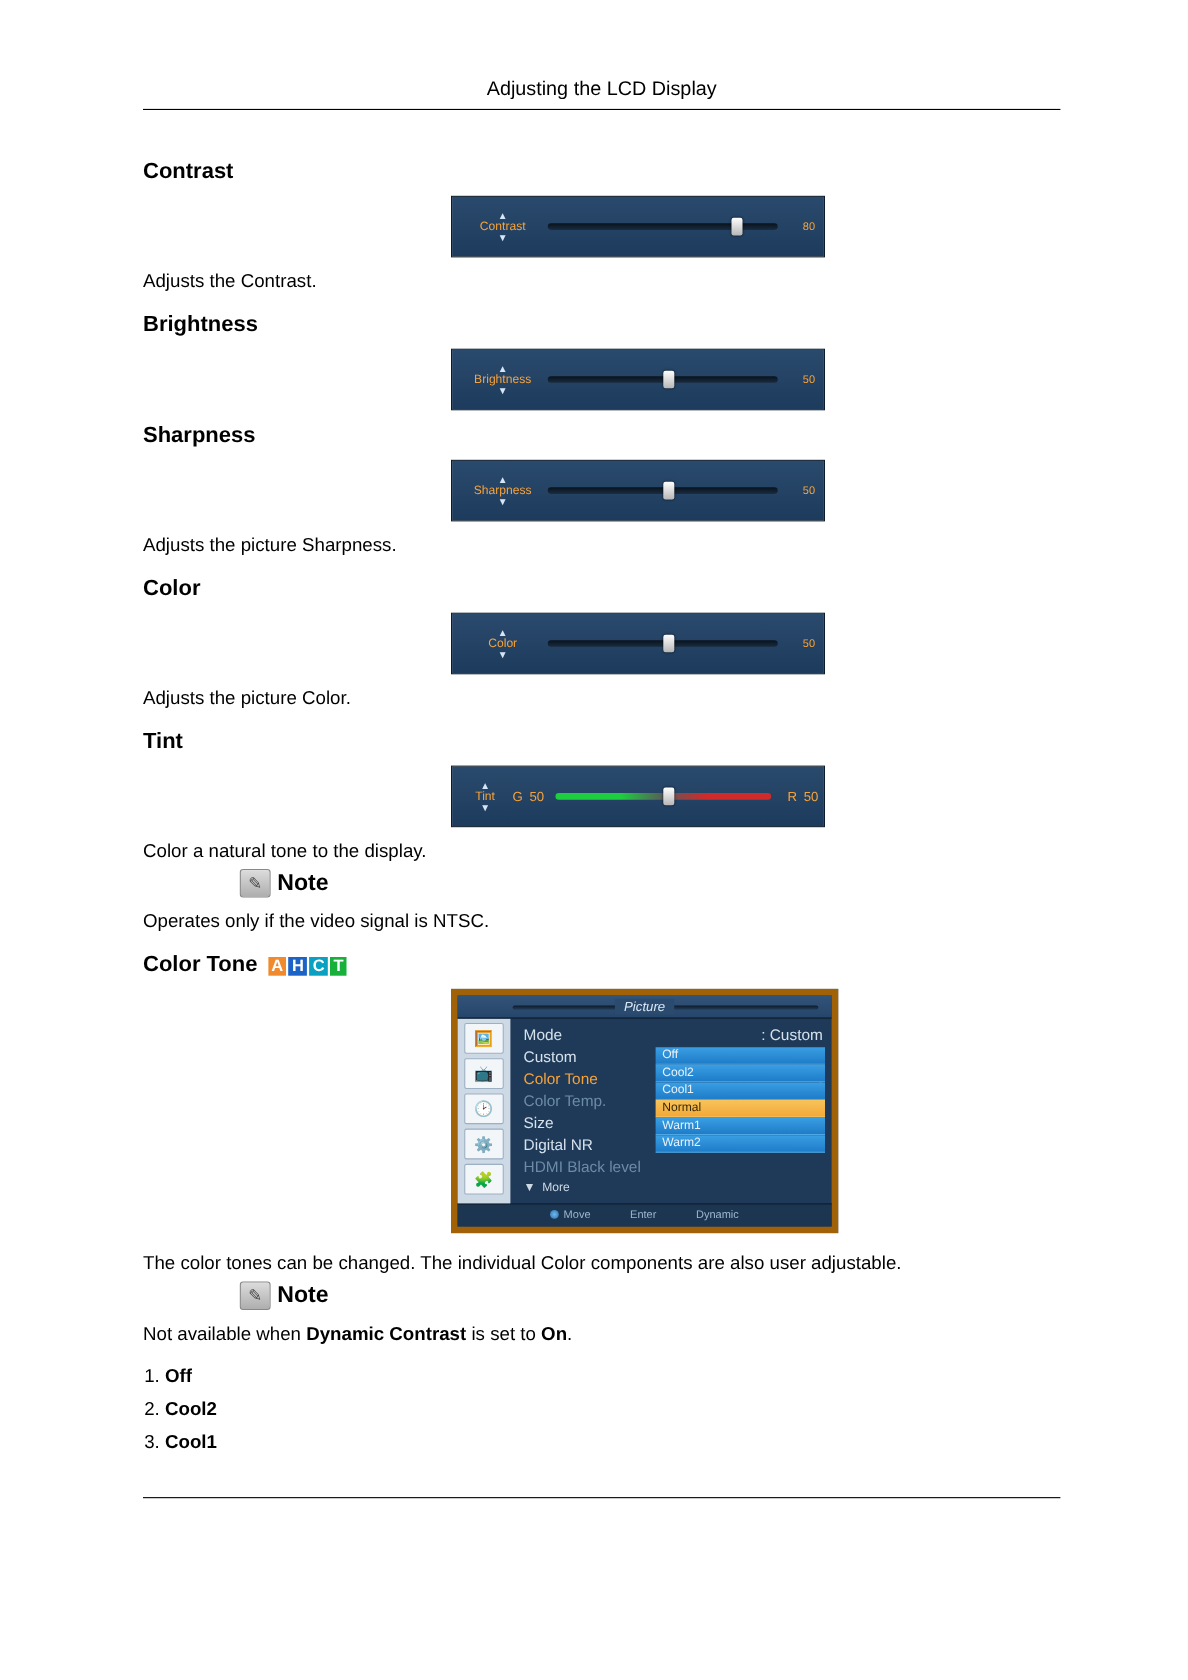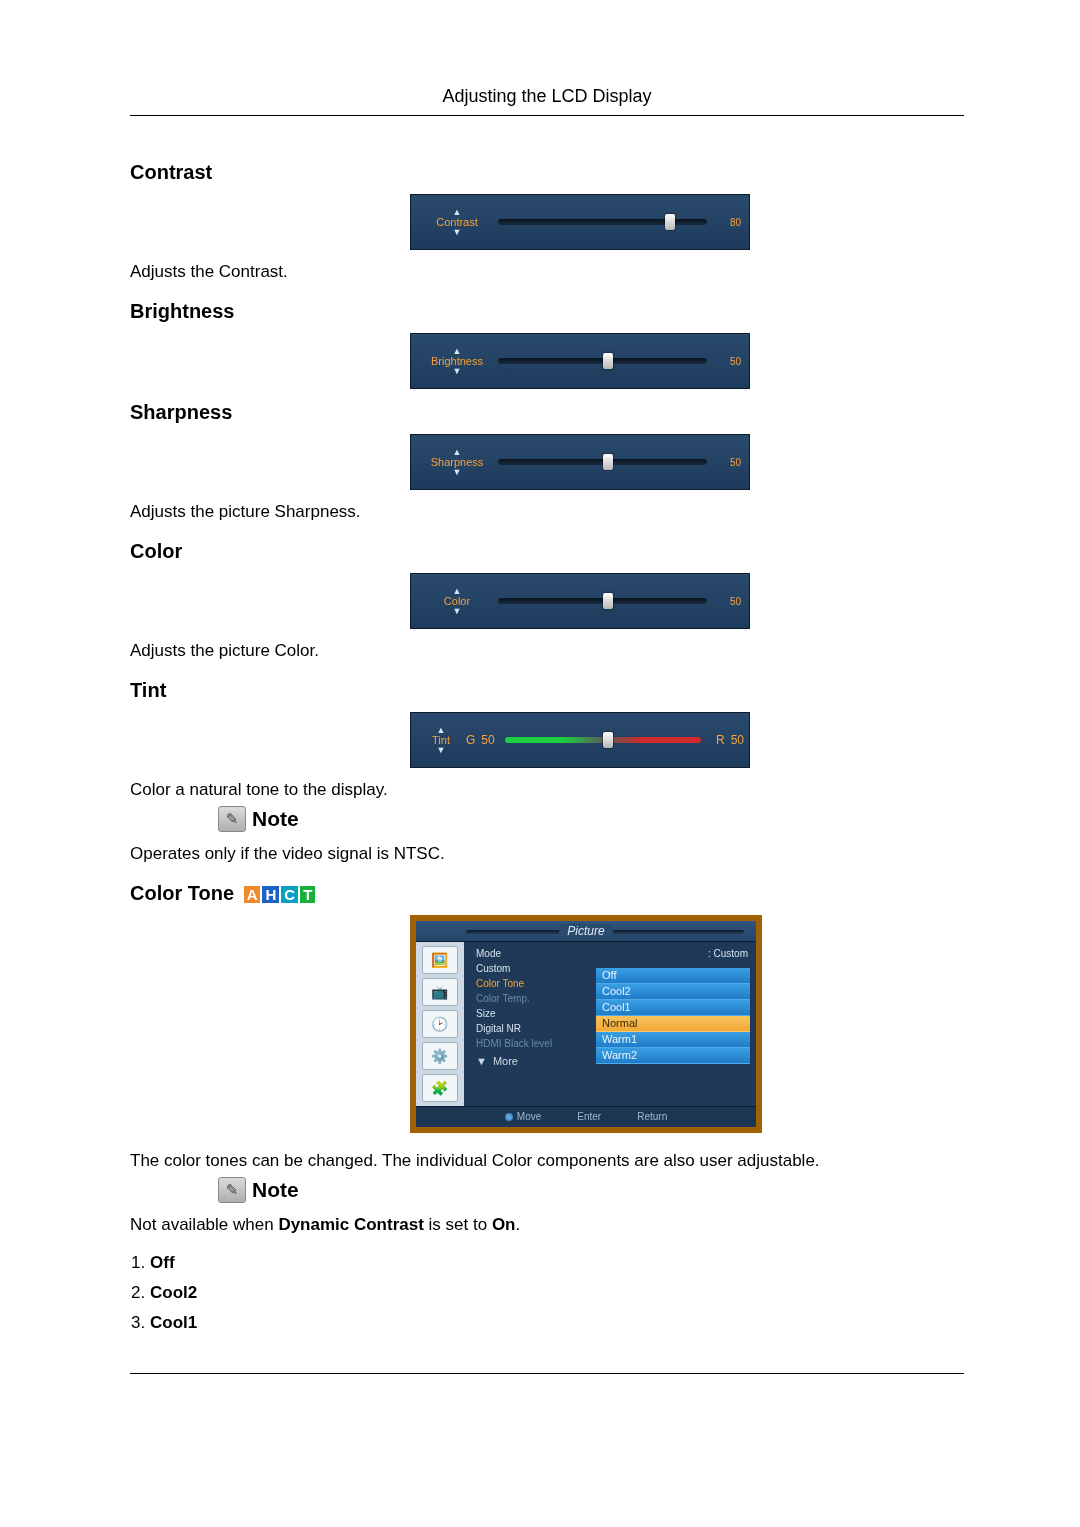--- a/index.html
+++ b/index.html
@@ -5,21 +5,21 @@
   body {
     margin: 0;
     padding: 0;
     background: #fff;
     font-family: Arial, Helvetica, sans-serif;
     font-size: 17px;
     color: #000;
   }
   .page {
     width: 1080px;
-    margin: 16px auto;
+    margin: 0 auto;
     padding: 70px 116px 60px 130px;
     box-sizing: border-box;
   }
   .header-title {
     text-align: center;
     font-size: 18px;
     padding-bottom: 8px;
     border-bottom: 1px solid #000;
     margin-bottom: 45px;
   }
@@ -197,21 +197,21 @@
     justify-content: center;
     font-size: 14px;
   }
   .menu-list {
     flex: 1;
     padding: 4px 8px 8px 12px;
     position: relative;
   }
   .menu-row {
     display: flex;
-    font-size: 10px;
+    font-size: 14px;
     color: #d6e1ec;
     padding: 2px 0;
   }
   .menu-row.dim { color: #6d8aa6; }
   .menu-row .mk { flex: 1; }
   .menu-row .mv { color: #d6e1ec; }
   .menu-row.active .mk { color: #f7a23a; }
   .more-row { color: #cdd9e5; font-size: 11px; padding-top: 4px; }
   .more-row .caret { color: #cdd9e5; margin-right: 6px; }
   .dropdown {
@@ -401,21 +401,21 @@
           <div class="dd-item">Cool1</div>
           <div class="dd-item sel">Normal</div>
           <div class="dd-item">Warm1</div>
           <div class="dd-item">Warm2</div>
         </div>
       </div>
     </div>
     <div class="menu-footer">
       <span class="ft-move">Move</span>
       <span class="ft-enter">Enter</span>
-      <span class="ft-return">Return</span>
+      <span class="ft-return">Dynamic</span>
     </div>
   </div>
 
   <div class="indent body-text" style="margin-bottom:6px">The color tones can be changed. The individual Color components are also user adjustable.</div>
   <div class="indent note-row">
     <span class="note-icon">✎</span>
     <span class="note-label">Note</span>
   </div>
   <div class="indent body-text">
     <span>Not available when </span><span class="bold">Dynamic Contrast</span><span> is set to </span><span class="bold">On</span><span>.</span>

